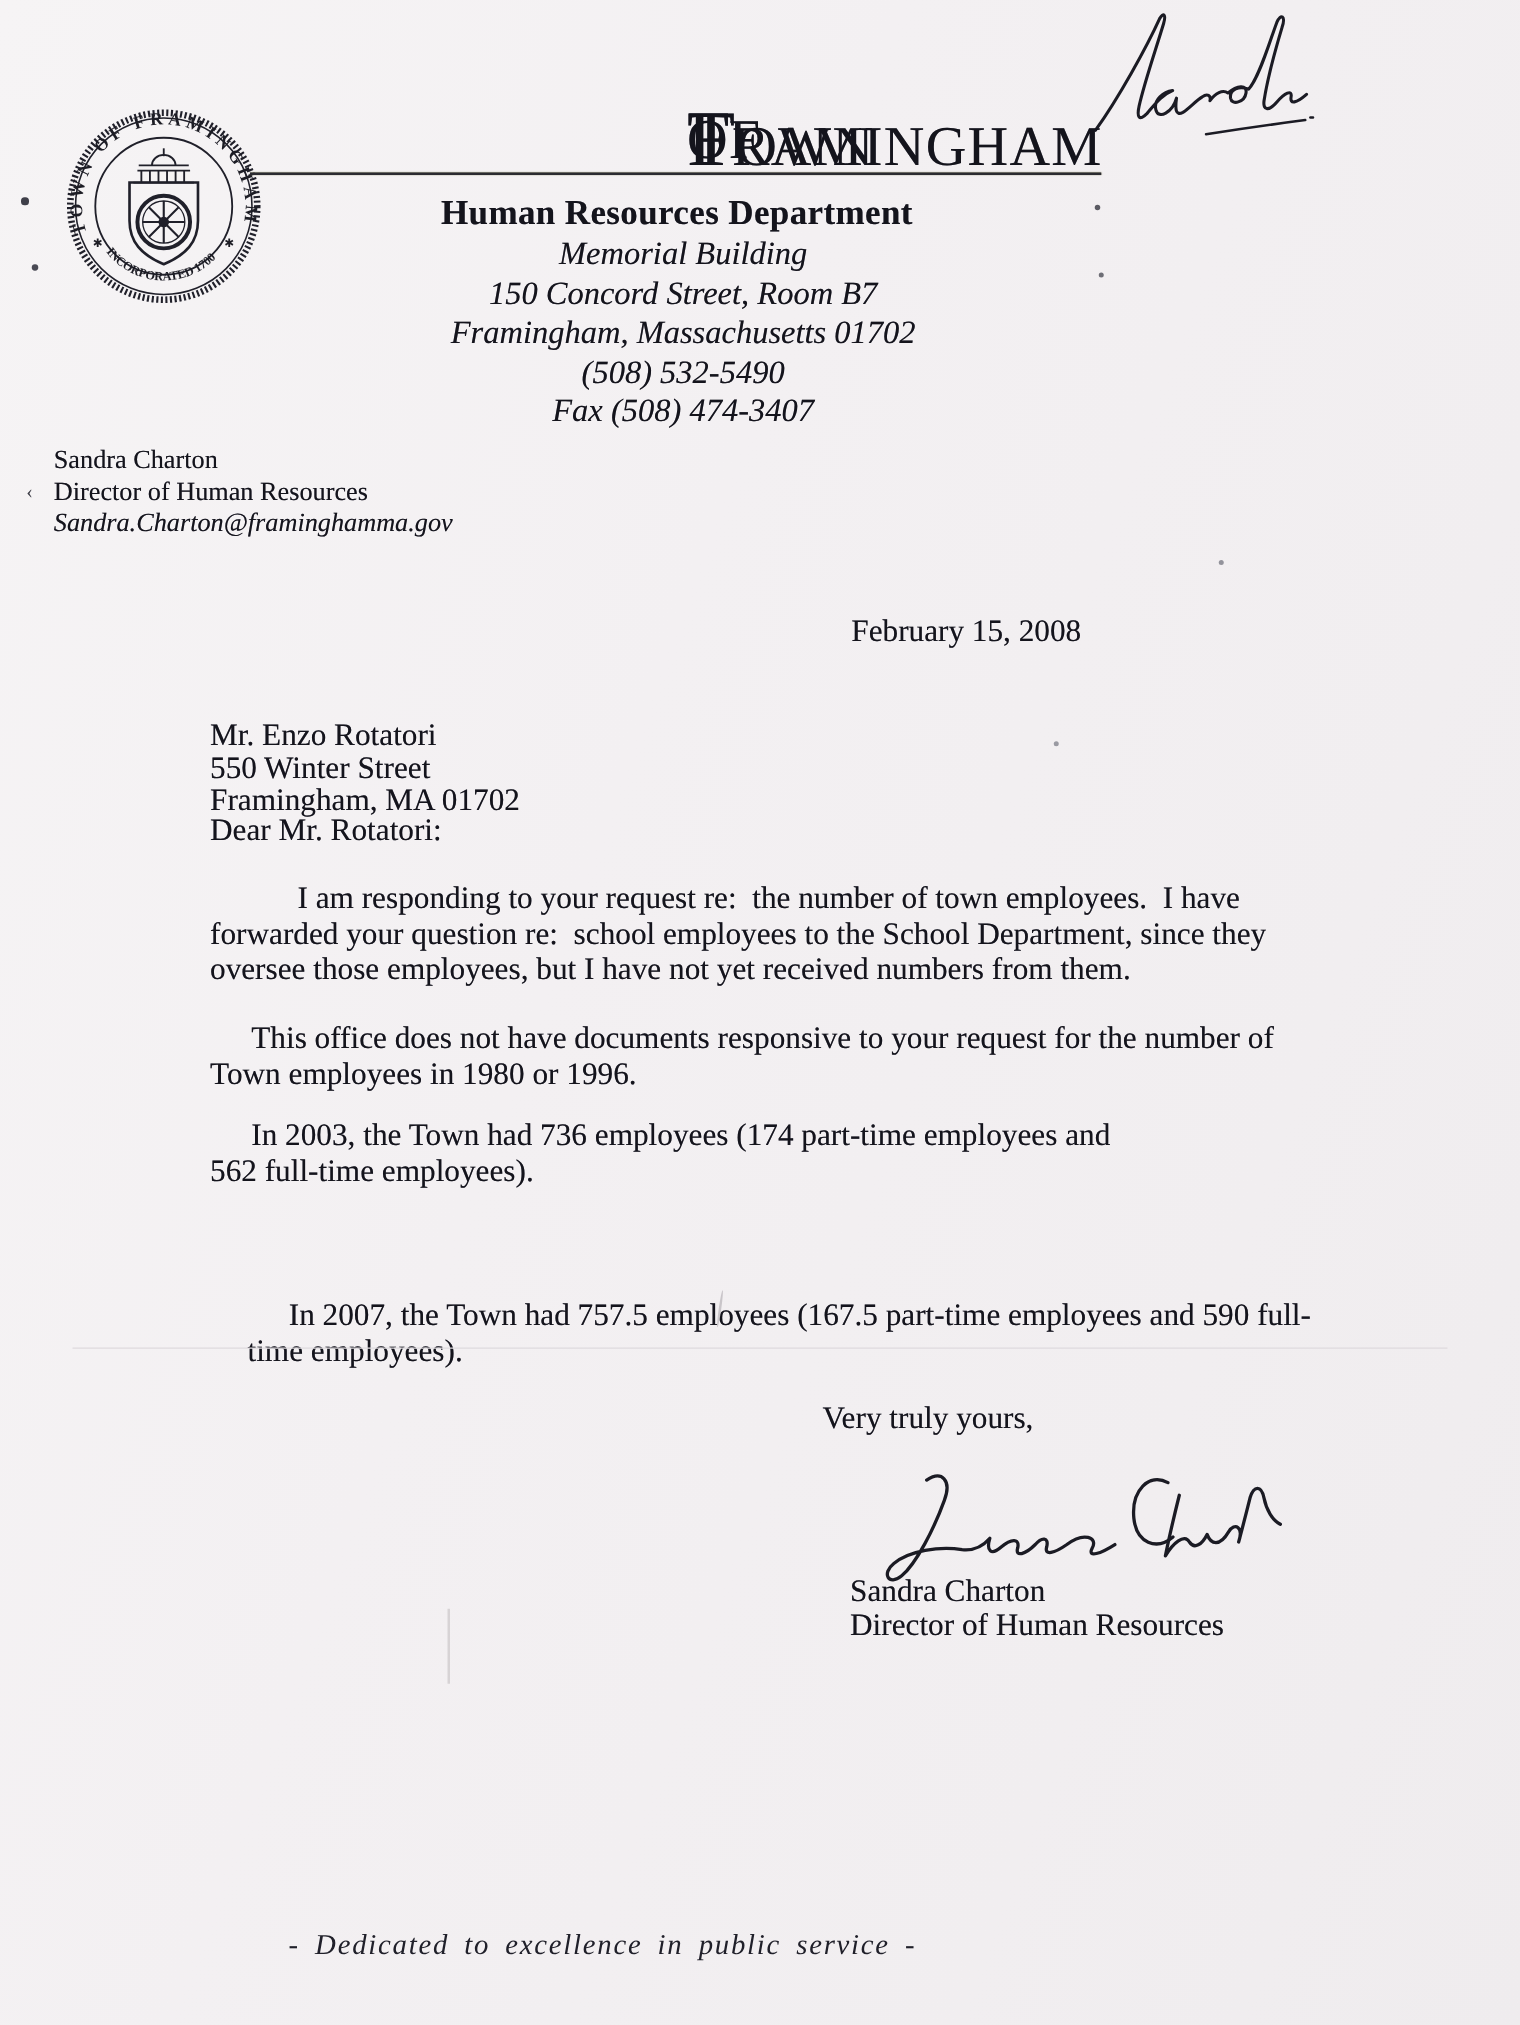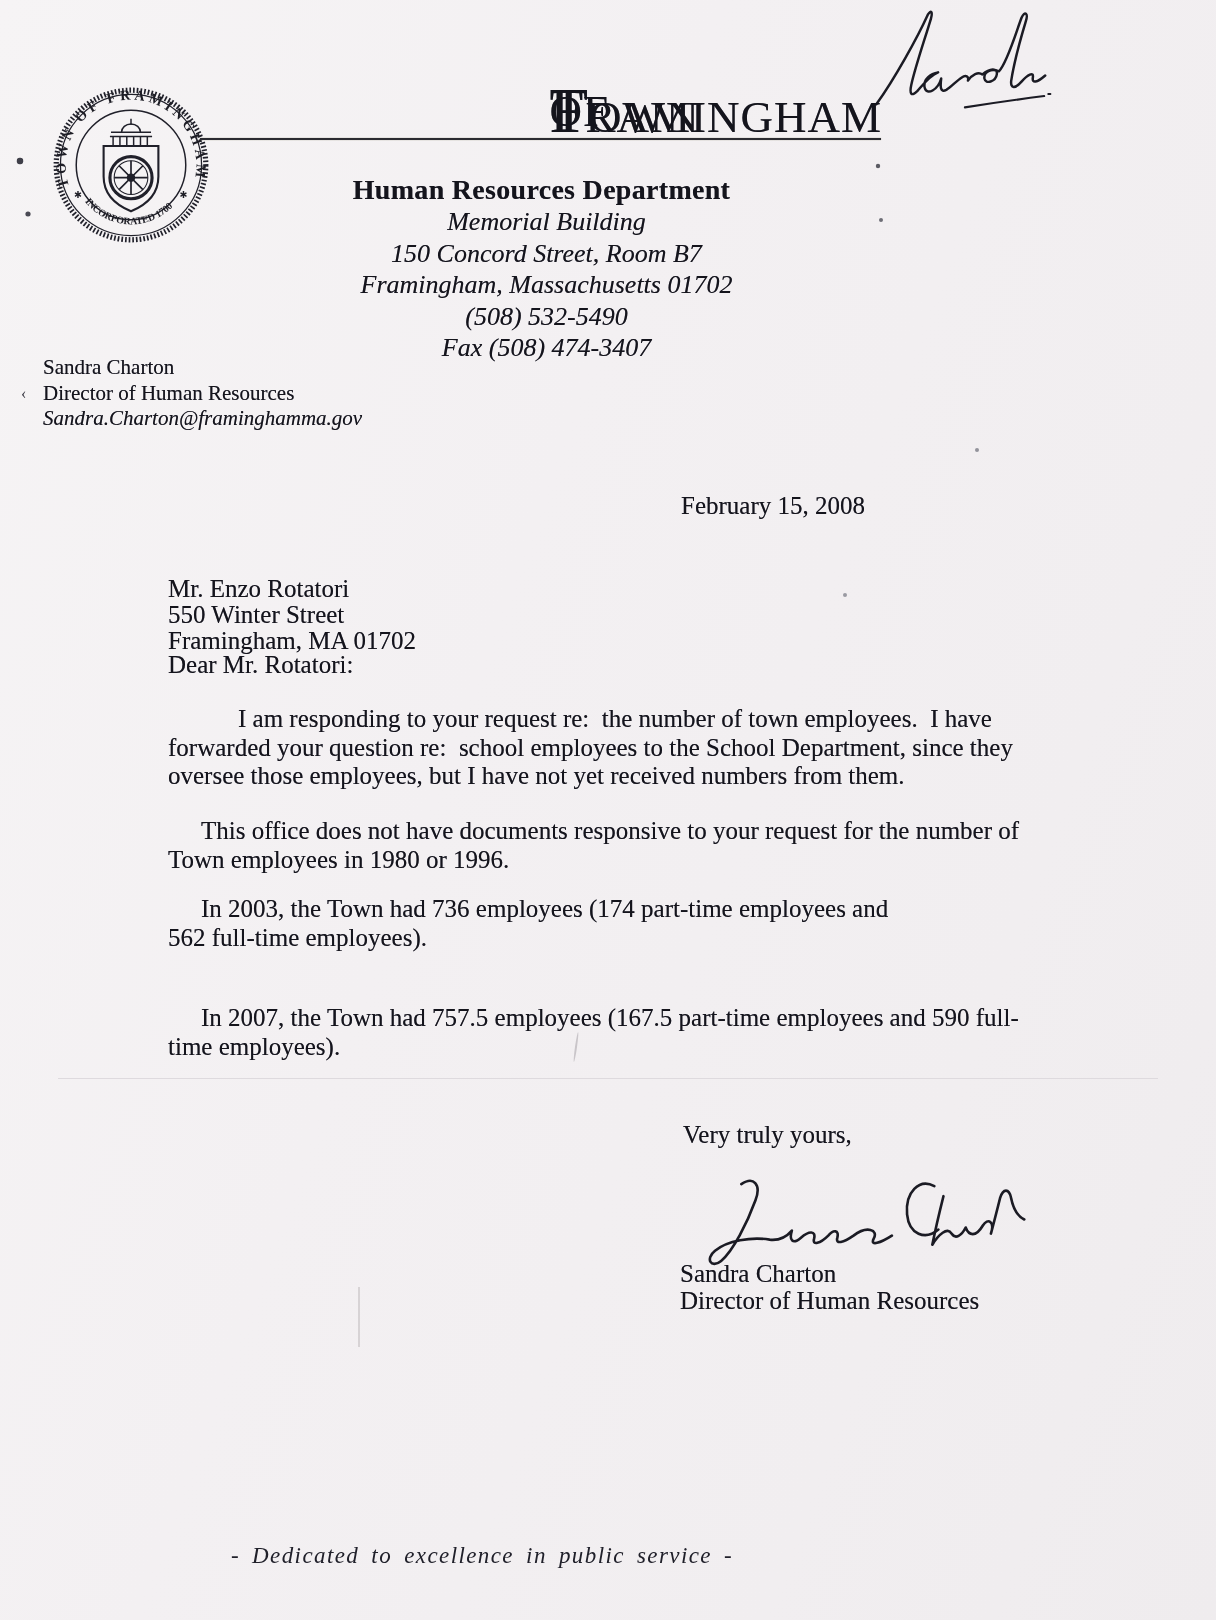--- a/index.html
+++ b/index.html
@@ -21,40 +21,40 @@
   svg{overflow:visible;}
   .script-stroke{fill:none;stroke:#1b1b24;stroke-linecap:round;stroke-linejoin:round;}
 
   
   .header-block{left:0;top:82px;width:1083px;text-align:center;}
   .header-block > *{position:static;}
   .title{display:block;height:58px;line-height:58px;letter-spacing:1px;white-space:nowrap;}
   .title-word{display:inline-block;text-transform:uppercase;font-size:45px;margin:0 8px;}
   .title-word.big-first::first-letter{font-size:63px;}
   .title-rule{position:absolute;left:200px;top:56px;width:681px;height:2px;background:#2b2b31;box-shadow:0 0 1px #6a6a40;}
-  .dept{display:block;margin-top:34px;font-weight:bold;font-size:28px;letter-spacing:.3px;}
+  .dept{display:block;margin-top:15px;font-weight:bold;font-size:28px;letter-spacing:.3px;}
   .addr-line{display:block;font-style:italic;font-size:26px;line-height:31.5px;padding-left:10px;}
 
   
   .sender{left:43px;top:355px;font-size:21px;line-height:25.5px;}
   .sender > div{position:static;white-space:pre;}
   .sender .email{font-style:italic;}
 
   .date{left:681px;top:492px;font-size:25px;white-space:pre;}
   .recipient{left:168px;top:576px;font-size:25px;line-height:25.8px;}
   .recipient > div{position:static;white-space:pre;}
   .salutation{left:168px;top:651px;font-size:25px;white-space:pre;}
 
   .para{left:168px;font-size:25px;line-height:28.6px;width:900px;}
   .para .line{position:static;display:block;white-space:pre;}
-  .para.p1{top:705px;} .para.p2{top:817px;} .para.p3{top:895px;} .para.p4{top:1004px;}
+  .para.p1{top:705px;} .para.p2{top:817px;} .para.p3{top:895px;} .para.p4{top:1039px;margin-left:30px;}
   .para.p1 .line:first-child{text-indent:70px;}
   .para.p2 .line:first-child,.para.p3 .line:first-child,.para.p4 .line:first-child{text-indent:33px;}
 
-  .valediction{left:683px;top:1121px;font-size:25px;white-space:pre;}
+  .valediction{left:658px;top:1121px;font-size:25px;white-space:pre;}
   .sig-svg{left:678px;top:1176px;}
   .signer{left:680px;top:1260px;font-size:25px;line-height:27px;}
   .signer > div{position:static;white-space:pre;}
 
   .footer{left:0;top:1543px;width:964px;text-align:center;font-style:italic;
           font-size:23px;letter-spacing:1.4px;word-spacing:5px;color:#20202a;}
 
   
   .specks{left:0;top:0;width:2px;height:2px;border-radius:50%;background:transparent;
     box-shadow:

